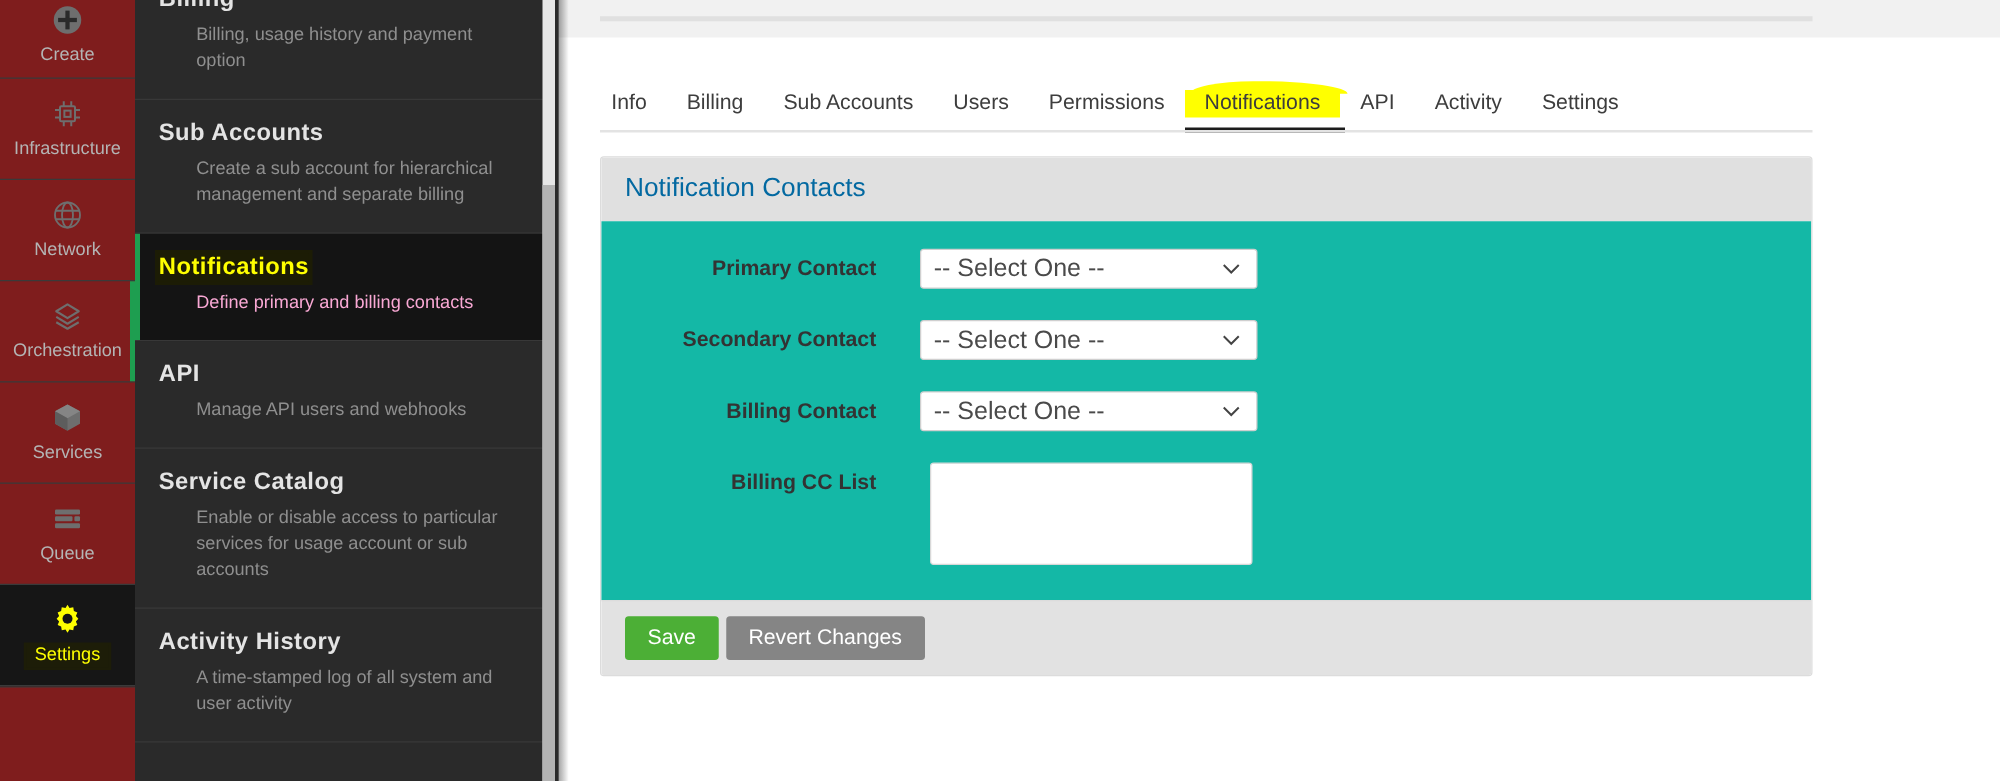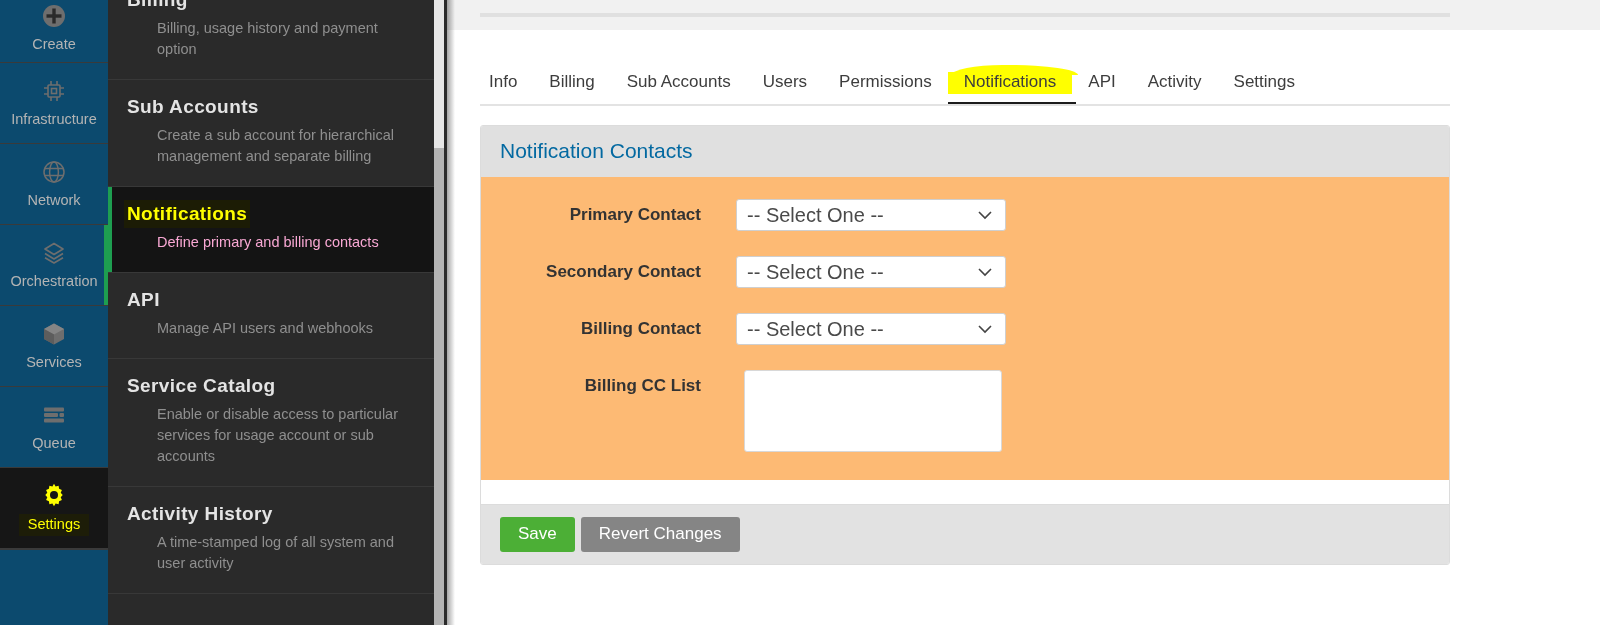--- a/index.html
+++ b/index.html
@@ -8,21 +8,21 @@
     overflow: hidden;
     background: #ffffff;
     font-family: "Liberation Sans", sans-serif;
   }
   .app { position: relative; width: 1600px; height: 625px; display: flex; }
 
   
   .rail {
     width: 108px;
     flex: 0 0 108px;
-    background: #0c4a6e;
+    background: #7f1d1d;
     display: flex;
     flex-direction: column;
     position: relative;
     z-index: 3;
   }
   .rail-item {
     position: relative;
     height: 81px;
     flex: 0 0 81px;
     display: flex;
@@ -204,21 +204,21 @@
     border-radius: 3px;
     overflow: hidden;
   }
   .card-head {
     background: #e0e0e0;
     padding: 13px 19px 14px 19px;
     font-size: 21px;
     color: #0369a1;
   }
   .card-body {
-    background: #fdba74;
+    background: #14b8a6;
     padding: 22px 0 28px 0;
   }
   .frow {
     display: flex;
     align-items: flex-start;
     margin-bottom: 25px;
   }
   .frow:last-child { margin-bottom: 0; gap: 8px; }
   .flabel {
     width: 255px;
@@ -258,21 +258,20 @@
     border-radius: 3px;
     background: #ffffff;
     cursor: text;
   }
   .card-foot {
     background: #e2e2e2;
     border-top: 1px solid #dcdcdc;
     padding: 12px 19px;
     display: flex;
     gap: 6px;
-    margin-top: 24px;
   }
   .btn {
     border: none;
     border-radius: 3px;
     color: #ffffff;
     font-size: 17px;
     font-family: "Liberation Sans", sans-serif;
     padding: 8px 18px;
     cursor: pointer;
     line-height: 1.1;

